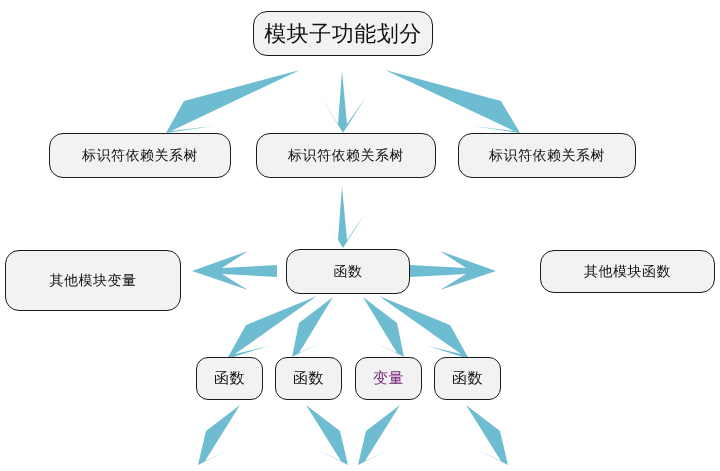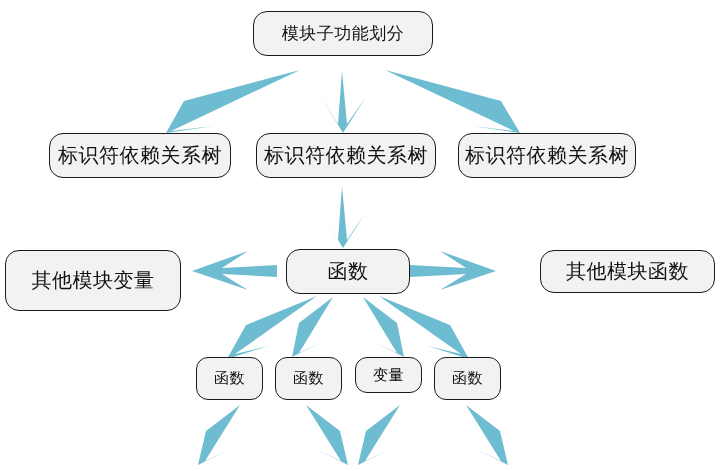--- a/index.html
+++ b/index.html
@@ -33,27 +33,27 @@
     border-radius: 14px;
     display: flex;
     align-items: center;
     justify-content: center;
     color: #111111;
     letter-spacing: 0.5px;
     white-space: nowrap;
     z-index: 5;
   }
   .node.lg {
-    font-size: 20px;
+    font-size: 14px;
   }
   .node.sm {
     font-size: 15px;
     border-radius: 12px;
   }
-  .node.top  { font-size: 17px; }
+  .node.top  { font-size: 22px; }
 </style>
 </head>
 <body>
 
 <div id="canvas" style="background: rgb(255, 255, 255);">
 
   <svg id="arrow-layer" viewBox="0 0 720 471" width="720" height="471">
 
     <path fill="#6DBCD2" d="M 300 70 L 171 131 L 214 126 L 166 133 L 184 101 Z"></path>
 
@@ -104,20 +104,20 @@
   <div class="node lg" style="left: 540px; top: 250px; width: 175px; height: 43px; background: rgb(242, 242, 242); border-color: rgb(26, 26, 26); color: rgb(17, 17, 17);">
     <span>其他模块函数</span>
   </div>
 
   <div class="node sm" style="left: 196px; top: 357px; width: 67px; height: 43px; background: rgb(242, 242, 242); border-color: rgb(26, 26, 26); color: rgb(17, 17, 17);">
     <span>函数</span>
   </div>
   <div class="node sm" style="left: 275px; top: 357px; width: 67px; height: 43px; background: rgb(242, 242, 242); border-color: rgb(26, 26, 26); color: rgb(17, 17, 17);">
     <span>函数</span>
   </div>
-  <div class="node sm" style="left: 355px; top: 357px; width: 67px; height: 36px; background: rgb(242, 242, 242); border-color: rgb(26, 26, 26); color: #000000;">
+  <div class="node sm" style="left: 355px; top: 357px; width: 67px; height: 43px; background: rgb(242, 242, 242); border-color: rgb(26, 26, 26); color: #701a75;">
     <span>变量</span>
   </div>
   <div class="node sm" style="left: 434px; top: 357px; width: 67px; height: 43px; background: rgb(242, 242, 242); border-color: rgb(26, 26, 26); color: rgb(17, 17, 17);">
     <span>函数</span>
   </div>
 
 </div>
 
 </body></html>

